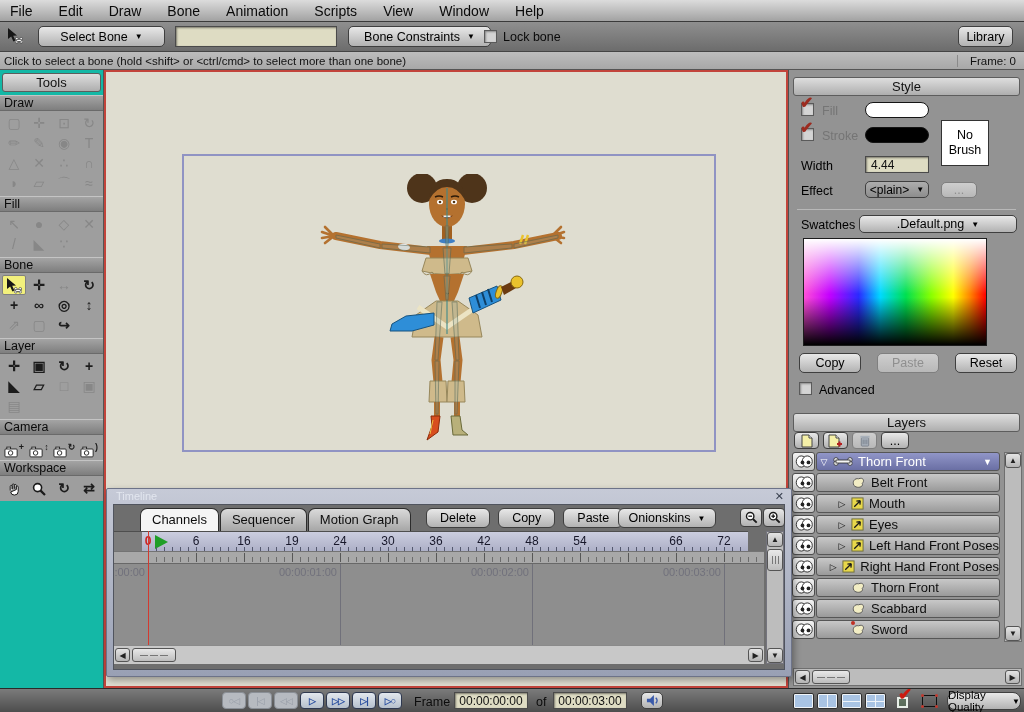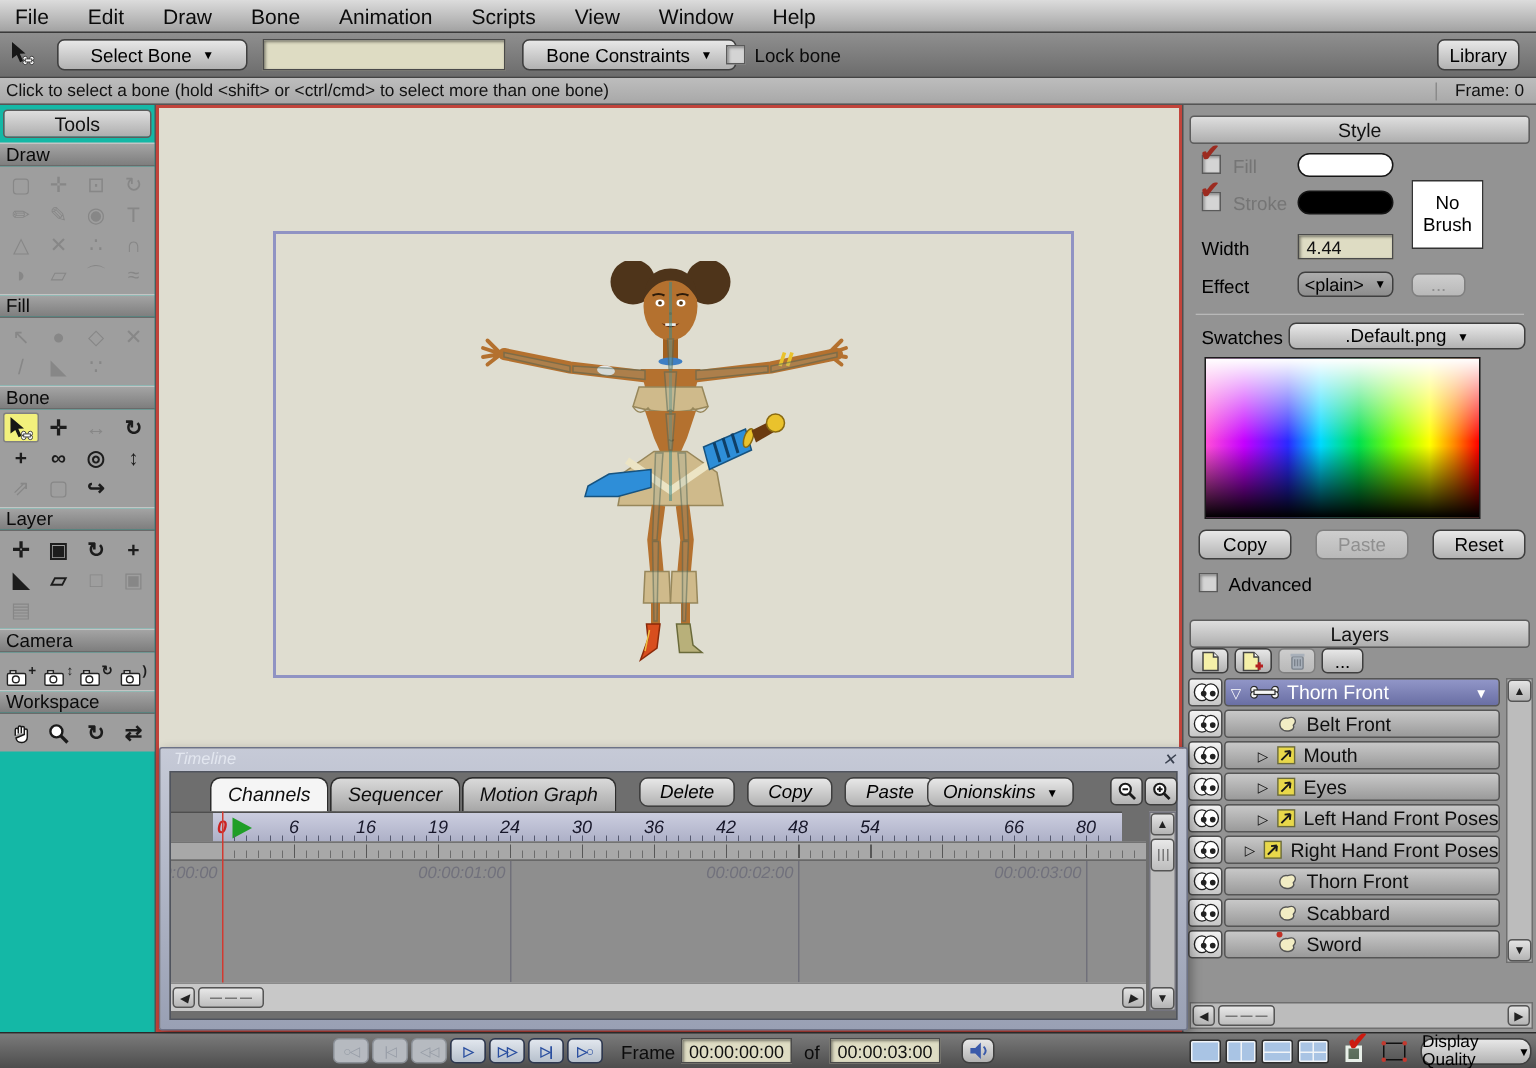--- a/index.html
+++ b/index.html
@@ -88,23 +88,23 @@
 .reddot { position:absolute; width:4px; height:4px; border-radius:50%; background:#c03024; top:-2px; left:0; }
 .sb { background:#bcbcbc; border:1px solid #6f6f6f; position:absolute; }
 .sbtn { position:absolute; display:flex; align-items:center; justify-content:center; font-size:8px; color:#222;
   background:linear-gradient(#e4e4e4,#b4b4b4); border:1px solid #555; border-radius:3px; }
 .thumb { position:absolute; background:linear-gradient(#e8e8e8,#bdbdbd); border:1px solid #555; border-radius:3px;
   display:flex; align-items:center; justify-content:center; gap:2px; }
 .thumb i { display:block; width:1px; height:8px; background:#777; }
 .thumb.h i { width:8px; height:1px; }
 
 
-.tl-window { position:absolute; left:106px; top:428px; width:686px; height:189px;
+.tl-window { position:absolute; left:106px; top:418px; width:686px; height:189px;
   background:linear-gradient(#c6cad7,#99a0b4); border:1px solid #6d7388; border-radius:2px;
-  box-shadow:2px 3px 7px rgba(0,0,0,.35);font-style:italic; }
+  box-shadow:2px 3px 7px rgba(0,0,0,.35); }
 .tl-title { position:absolute; top:1px; left:9px; font-size:11px; color:#e2e6ef; }
 .tl-close { position:absolute; top:1px; right:7px; font-size:11px; color:#39404f; }
 .tl-inner { position:absolute; left:6px; right:6px; top:15px; bottom:6px; background:#6e6e6e; border:1px solid #50545e; }
 .tabs { position:absolute; left:26px; top:0; height:26px; display:flex; align-items:flex-end; }
 .tab { padding:3px 11px 4px; margin-right:1px; font-size:13px;
   background:linear-gradient(#dadada,#a6a6a6); border:1px solid #2c2c2c; border-bottom:none;
   border-radius:7px 7px 0 0; color:#0d0d0d; }
 .tab.active { background:#f5f5f5; }
 .tlbtns { position:absolute; left:312px; top:3px; display:flex; gap:8px; }
 .tl-btn { height:20px; padding:0 13px; border-radius:6px; }
@@ -713,21 +713,21 @@
           <span class="rnum" style="left: 93px;">16</span>
           <span class="rnum" style="left: 141px;">19</span>
           <span class="rnum" style="left: 189px;">24</span>
           <span class="rnum" style="left: 237px;">30</span>
           <span class="rnum" style="left: 285px;">36</span>
           <span class="rnum" style="left: 333px;">42</span>
           <span class="rnum" style="left: 381px;">48</span>
           <span class="rnum" style="left: 429px;">54</span>
           <span class="rnum" style="left: 477px; margin-top: 20px;">60</span>
           <span class="rnum" style="left: 525px;">66</span>
-          <span class="rnum" style="left: 573px;">80</span>
+          <span class="rnum" style="left: 573px;">72</span>
         </div>
       <div class="ticksrow">
           <div class="t1"></div>
           <div class="t2"></div>
         </div>
       <div class="track" id="track">
           <span class="tlabel" style="left: -41px;">00:00:00</span>
           <div class="tline" style="left: 226px;"></div>
           <span class="tlabel" style="left: 151px;">00:00:01:00</span>
           <div class="tline" style="left: 418px;"></div>

